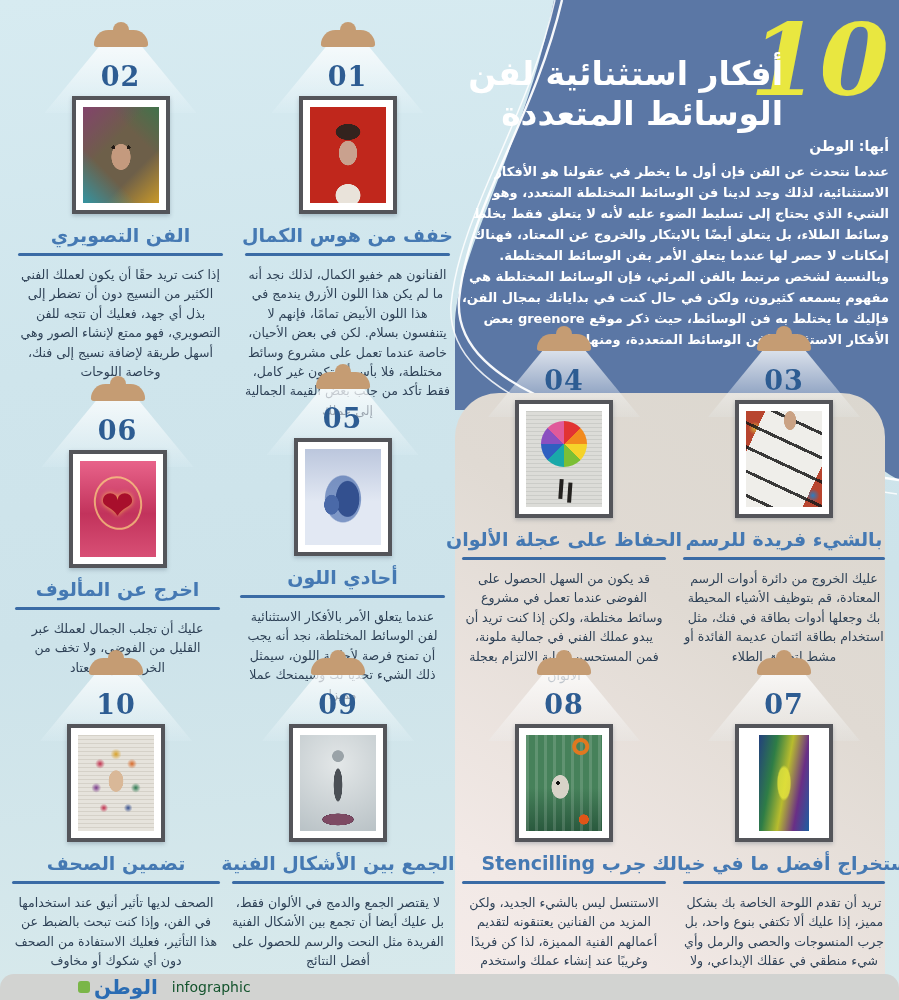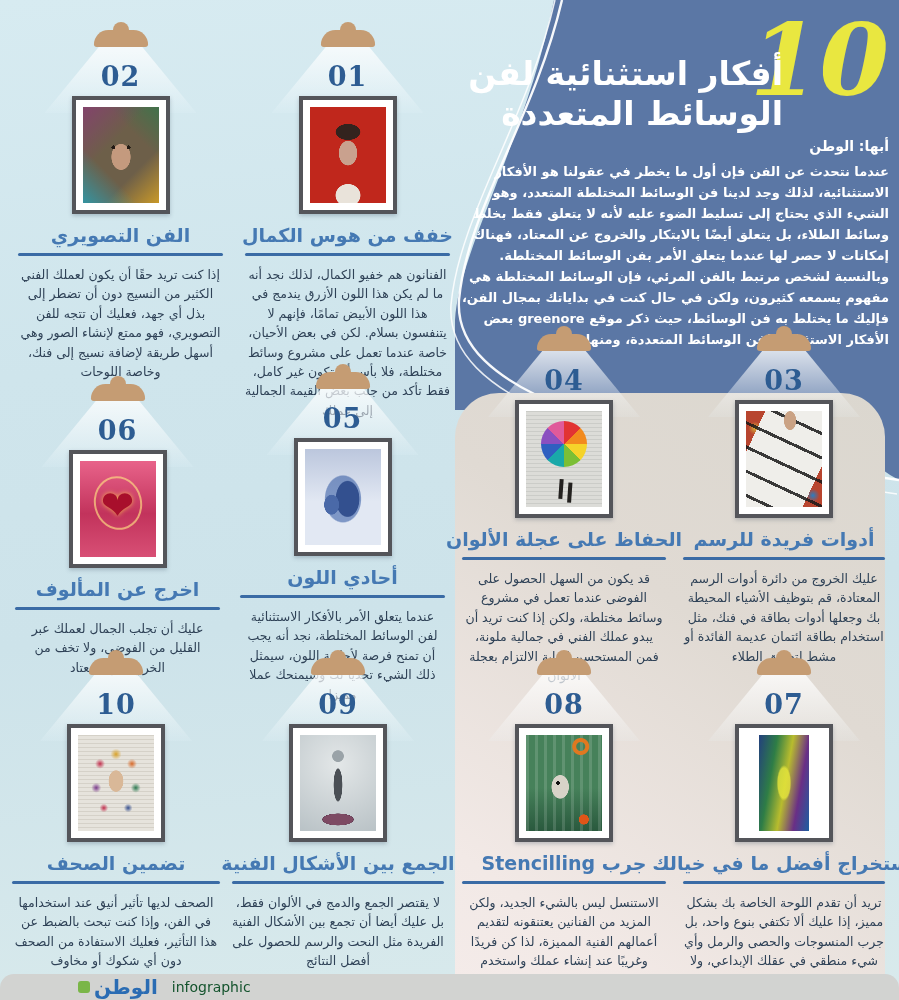--- a/index.html
+++ b/index.html
@@ -167,21 +167,21 @@
     <p class="sbody">إذا كنت تريد حقًا أن يكون لعملك الفني الكثير من النسيج دون أن تضطر إلى بذل أي جهد، فعليك أن تتجه للفن التصويري، فهو ممتع لإنشاء الصور وهي أسهل طريقة لإضافة نسيج إلى فنك، وخاصة اللوحات</p>
   </section>
 
   <section class="sec" style="left:683px;top:328px;width:202px">
     <div class="beam"></div>
     <div class="lamp"></div>
     <div class="num">03</div>
     <div class="frame">
       <div class="art art-03"></div>
     </div>
-    <h2 class="title">أدوات فريدة للرسم</h2>
+    <h2 class="title">بالشيء فريدة للرسم</h2>
     <div class="rule"></div>
     <p class="sbody">عليك الخروج من دائرة أدوات الرسم المعتادة، قم بتوظيف الأشياء المحيطة بك وجعلها أدوات بطاقة في فنك، مثل استخدام بطاقة ائتمان عديمة الفائدة أو مشط لتطبيق الطلاء</p>
   </section>
 
   <section class="sec" style="left:462px;top:328px;width:204px">
     <div class="beam"></div>
     <div class="lamp"></div>
     <div class="num">04</div>
     <div class="frame">
       <div class="art art-04"></div>

